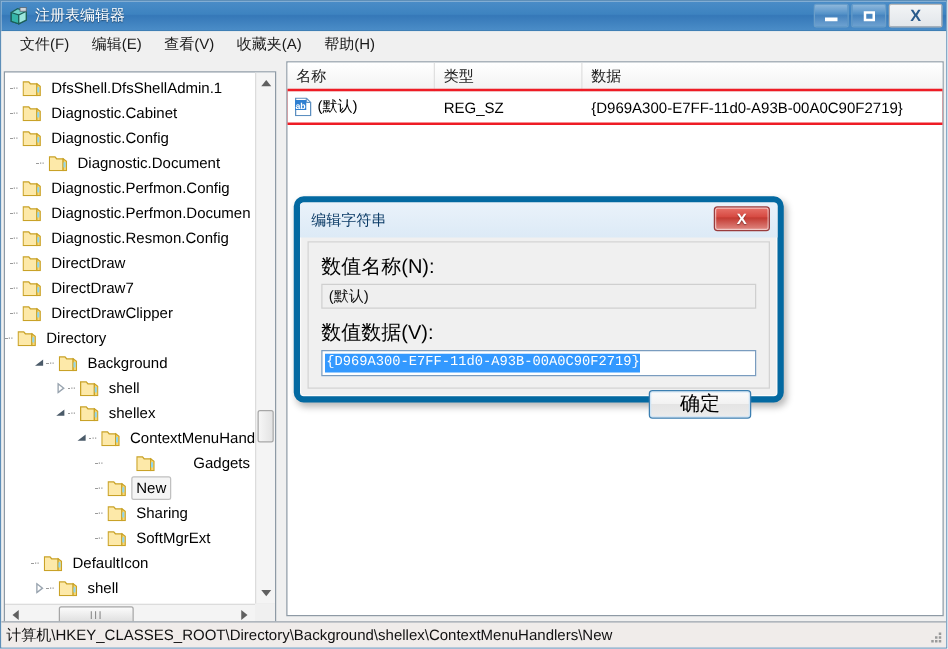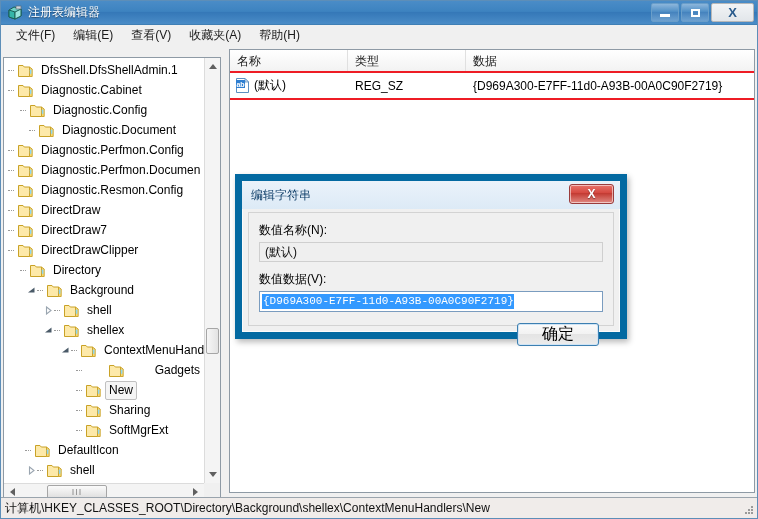--- a/index.html
+++ b/index.html
@@ -199,24 +199,23 @@
   .vcell.n2 { width: 118px; padding-left: 7px; }
   .vcell.n3 { flex:1 1 auto; padding-left: 7px; }
   .ab-icon {
     width: 15px; height: 15px; margin-right: 4px; flex:0 0 auto; position: relative;
   }
 
   
   .dialog {
     position: absolute; left: 234px; top: 110px; width: 392px; height: 165px;
     background: #f0f0f0;
-    border: 7px solid #0369a1;
-    border-radius: 0;
+    border: 5px solid #0369a1;
+    border-radius: 8px;
     box-shadow: 0 0 0 1px rgba(255,255,255,0.7) inset, 2px 3px 6px rgba(0,0,0,0.28);
-    margin-top: 17px;
   }
   .dlg-title {
     position: relative; height: 28px;
     background: linear-gradient(to bottom, #eaf2fa, #dceaf6);
     border-radius: 3px 3px 0 0;
     display: flex; align-items: center;
   }
   .dlg-title-text {
     font-size: 12px; color: #0b3b66; margin-left: 9px; font-weight: normal;
   }
@@ -230,21 +229,21 @@
     cursor: default;
   }
   .dlg-close span { color:#ffffff; font-size: 12px; font-weight: bold; text-shadow: 0 1px 1px rgba(0,0,0,0.4); }
 
   .dlg-inner {
     position: absolute; left: 6px; top: 31px; right: 6px; bottom: 6px;
     background: #f0f0f0;
     border: 1px solid #d3d3d3;
   }
   .dlg-content { padding: 9px 10px 0 10px; }
-  .fld-label { font-size: 12px; color: #000; margin-bottom: 3px; }
+  .fld-label { font-size: 16px; color: #000; margin-bottom: 3px; }
   .fld-ro {
     height: 20px; background: #efefef;
     border: 1px solid #cfcfcf;
     display: flex; align-items: center;
     padding-left: 5px; font-size: 12px; color: #111;
     margin-bottom: 9px;
   }
   .fld-edit {
     height: 21px; background: #ffffff;
     border: 1px solid #7a9cbf;
@@ -346,21 +345,21 @@
               <span class="dots">
                 <i></i>
               </span>
               <span class="folder"><svg width="15" height="13" viewBox="0 0 15 13">
                   <path d="M0.5 1.5 H5 L6.3 3 H11.5 V12.5 H0.5 Z" fill="#fde9a9" stroke="#c9a227" stroke-width="1"></path>
                   <path d="M11.5 3 L14.2 5 V12.5 H11.5 Z" fill="#f6d776" stroke="#c9a227" stroke-width="0.9"></path>
                   <rect x="11.8" y="5.6" width="1.6" height="4.4" rx="0.7" fill="#8fd6ef"></rect>
                 </svg></span>
               <span class="lbl">Diagnostic.Cabinet</span>
             </div>
-            <div class="tnode" style="padding-left: 16px;">
+            <div class="tnode" style="padding-left: 4px;">
               <span class="dots">
                 <i></i>
               </span>
               <span class="folder"><svg width="15" height="13" viewBox="0 0 15 13">
                   <path d="M0.5 1.5 H5 L6.3 3 H11.5 V12.5 H0.5 Z" fill="#fde9a9" stroke="#c9a227" stroke-width="1"></path>
                   <path d="M11.5 3 L14.2 5 V12.5 H11.5 Z" fill="#f6d776" stroke="#c9a227" stroke-width="0.9"></path>
                   <rect x="11.8" y="5.6" width="1.6" height="4.4" rx="0.7" fill="#8fd6ef"></rect>
                 </svg></span>
               <span class="lbl">Diagnostic.Config</span>
             </div>
@@ -434,21 +433,21 @@
               <span class="dots">
                 <i></i>
               </span>
               <span class="folder"><svg width="15" height="13" viewBox="0 0 15 13">
                   <path d="M0.5 1.5 H5 L6.3 3 H11.5 V12.5 H0.5 Z" fill="#fde9a9" stroke="#c9a227" stroke-width="1"></path>
                   <path d="M11.5 3 L14.2 5 V12.5 H11.5 Z" fill="#f6d776" stroke="#c9a227" stroke-width="0.9"></path>
                   <rect x="11.8" y="5.6" width="1.6" height="4.4" rx="0.7" fill="#8fd6ef"></rect>
                 </svg></span>
               <span class="lbl">DirectDrawClipper</span>
             </div>
-            <div class="tnode" style="padding-left: 16px;">
+            <div class="tnode" style="padding-left: 0;">
               <span class="dots">
                 <i></i>
               </span>
               <span class="folder"><svg width="15" height="13" viewBox="0 0 15 13">
                   <path d="M0.5 1.5 H5 L6.3 3 H11.5 V12.5 H0.5 Z" fill="#fde9a9" stroke="#c9a227" stroke-width="1"></path>
                   <path d="M11.5 3 L14.2 5 V12.5 H11.5 Z" fill="#f6d776" stroke="#c9a227" stroke-width="0.9"></path>
                   <rect x="11.8" y="5.6" width="1.6" height="4.4" rx="0.7" fill="#8fd6ef"></rect>
                 </svg></span>
               <span class="lbl">Directory</span>
             </div>

